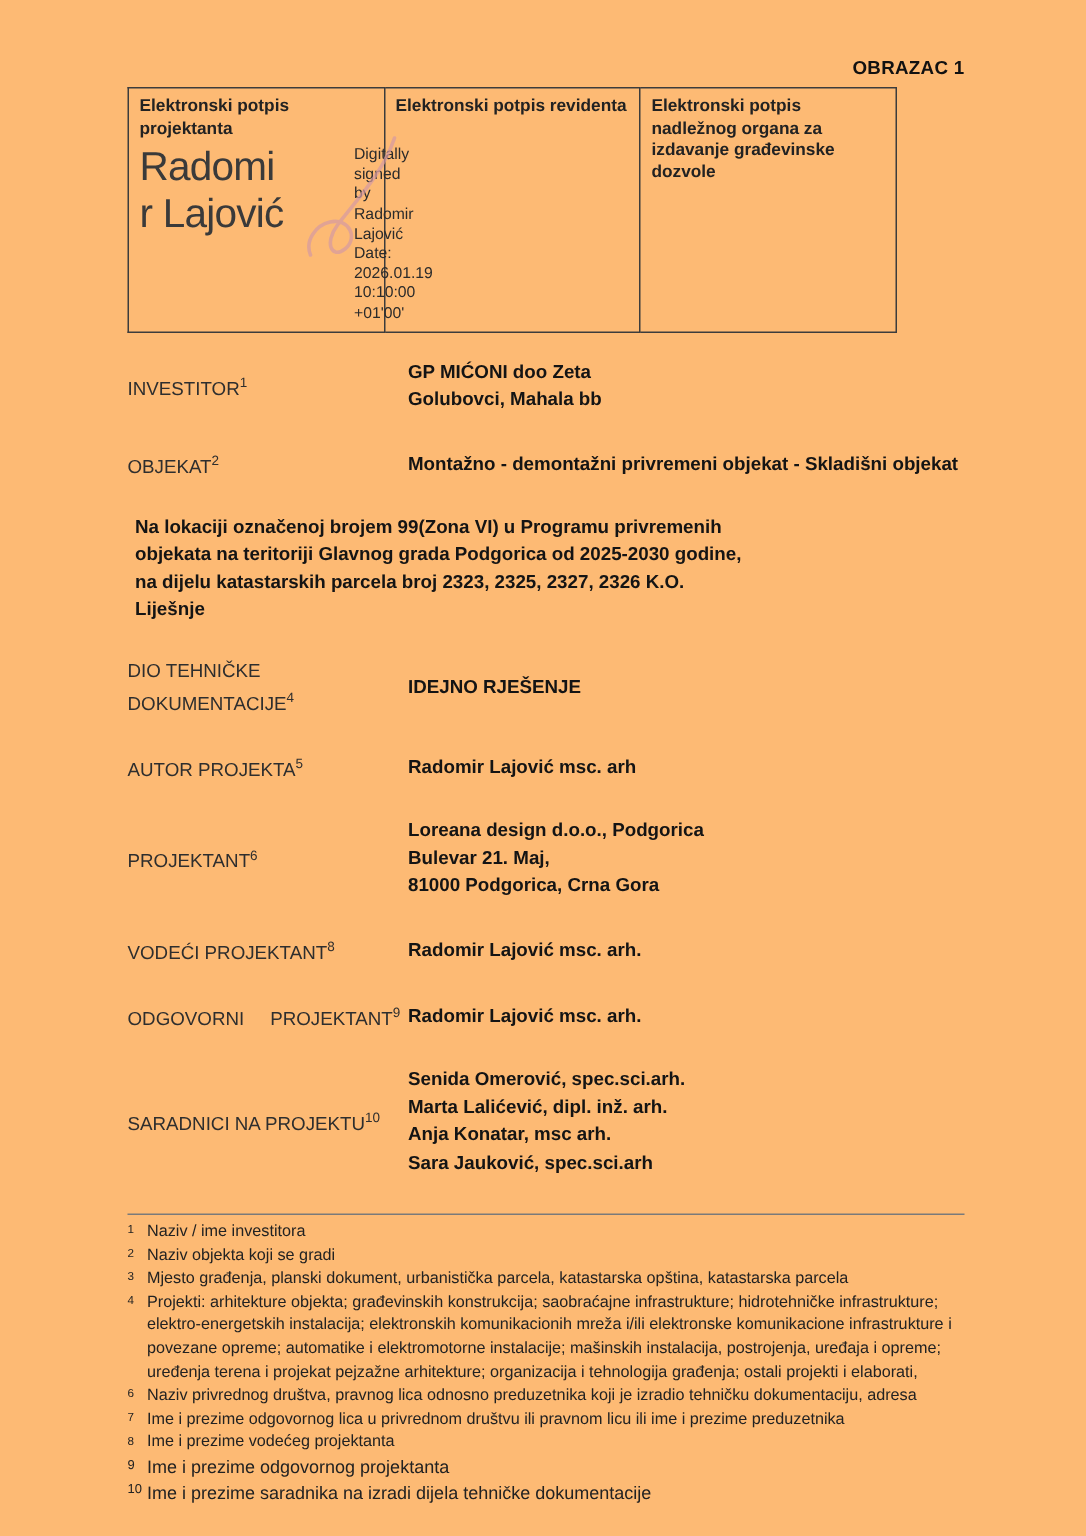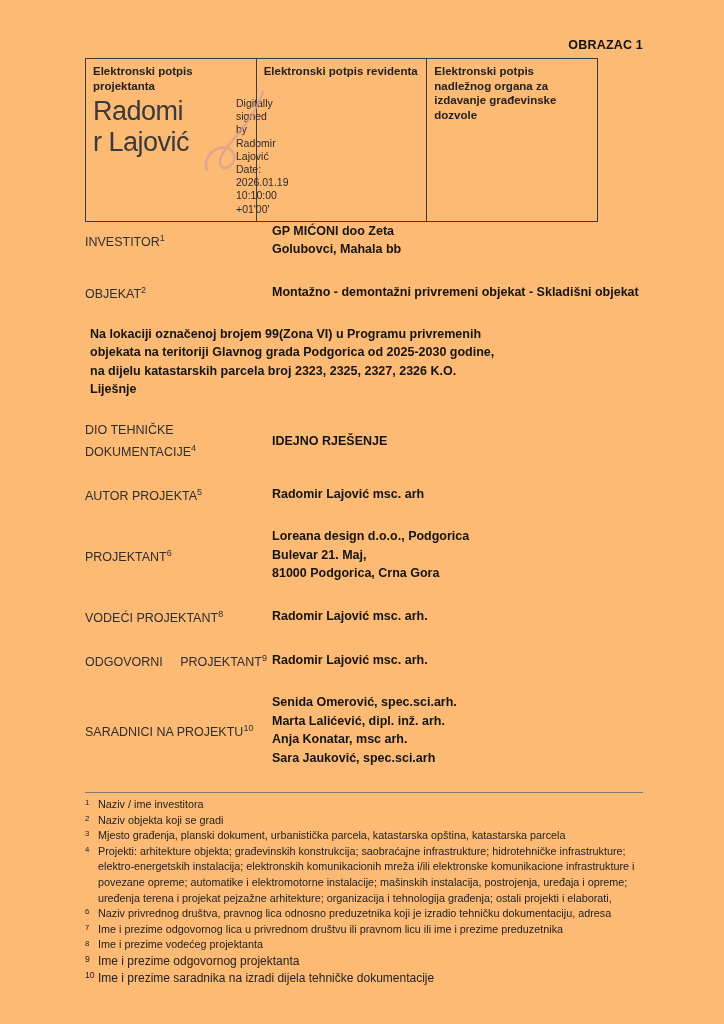--- a/index.html
+++ b/index.html
@@ -70,20 +70,21 @@
     padding-top: 1px;
   }
   .sig-flourish {
     position: absolute;
     left: 100px;
     top: -6px;
     pointer-events: none;
   }
   
   .fields {
+    margin-top: 17px;
     display: flex;
     flex-direction: column;
     gap: 22px;
   }
   .field-row {
     display: flex;
     align-items: center;
   }
   .field-label {
     flex: 0 0 182px;

